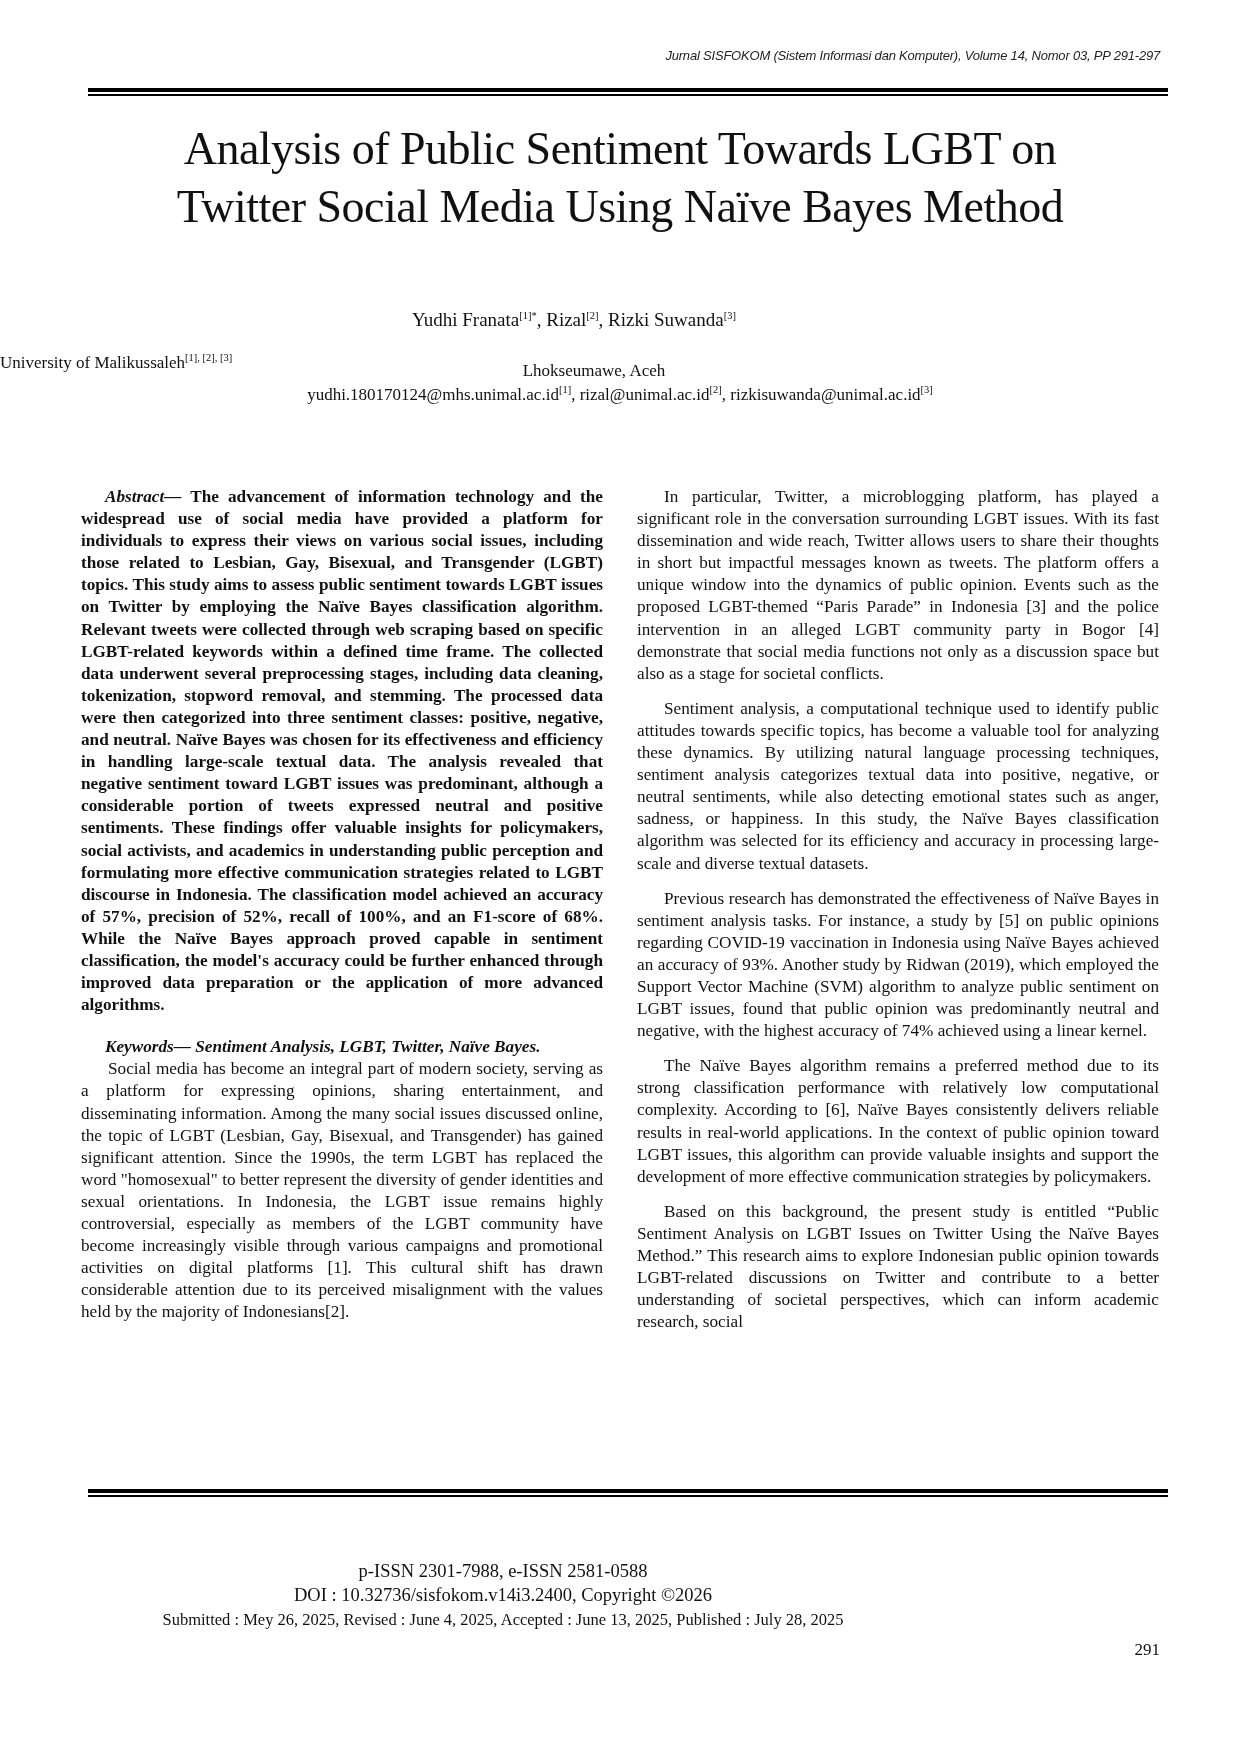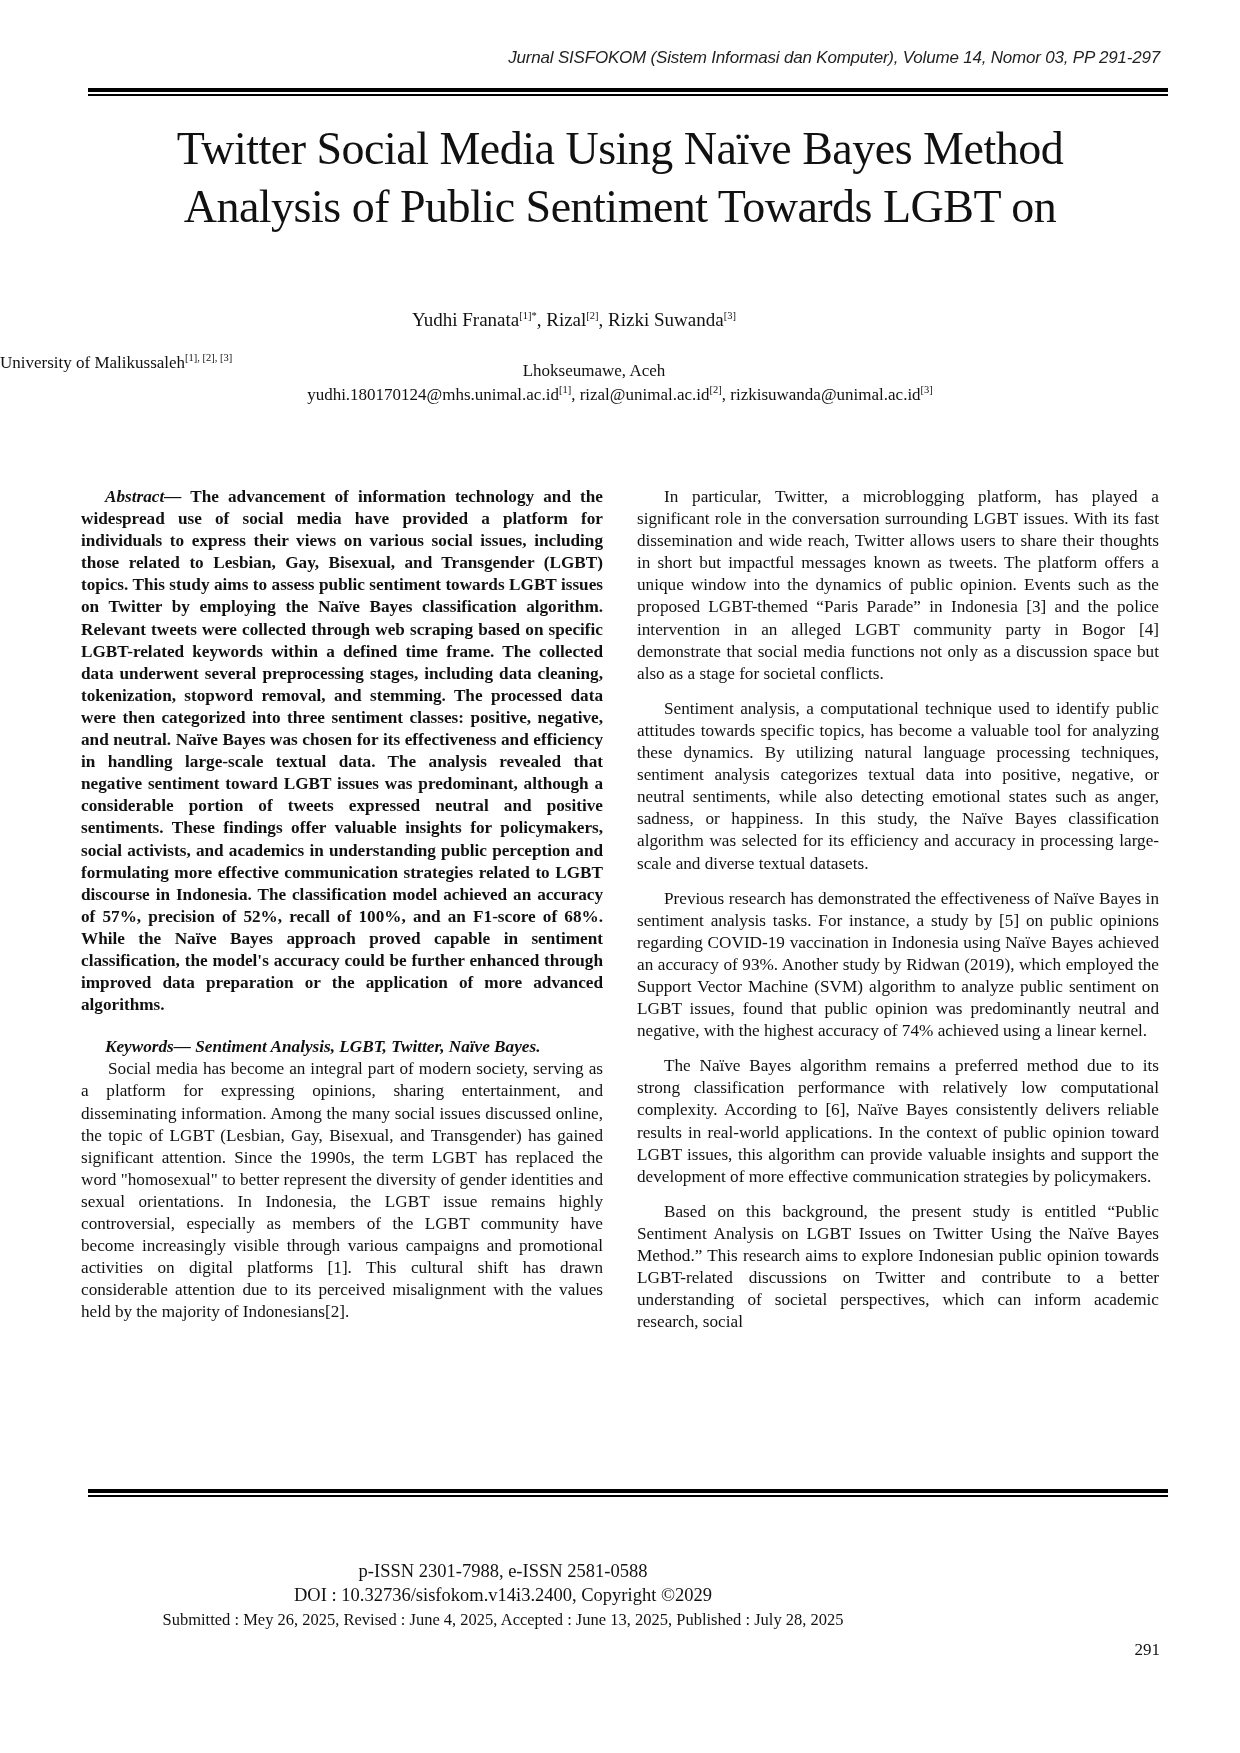--- a/index.html
+++ b/index.html
@@ -1,17 +1,17 @@
 <!DOCTYPE html>
 <html><head>
 <meta charset="utf-8">
 <style>
   html, body { margin: 0; padding: 0; background: #ffffff; }
   body { width: 1240px; height: 1753px; position: relative; overflow: hidden; color: #111; font-family: "Liberation Serif", serif; }
-  .running-head { position: absolute; top: 48px; right: 80px; font-family: "Liberation Sans", sans-serif; font-style: italic; font-size: 17px; color: #222; letter-spacing: -0.2px; }
+  .running-head { position: absolute; top: 48px; right: 80px; font-family: "Liberation Sans", sans-serif; font-style: italic; font-size: 13px; color: #222; letter-spacing: -0.2px; }
   .rule { position: absolute; left: 88px; width: 1080px; }
   .rule .thick { height: 4px; background: #000; }
   .rule .thin { height: 2px; background: #000; margin-top: 2px; }
   .rule-top { top: 88px; }
   .rule-bottom { top: 1489px; }
   .title { position: absolute; top: 120px; left: 80px; width: 1080px; text-align: center; font-size: 46px; line-height: 58px; font-family: "Liberation Serif", serif; color: #111; letter-spacing: -0.5px; }
   .authors { position: absolute; top: 308px; left: 0; width: 1148px; text-align: center; font-size: 19px; line-height: 24px; }
   .affil { position: absolute; top: 336px; left: 0; width: 1216px; text-align: left; font-size: 17px; line-height: 22px; margin-top: 16px; }
   .city { position: absolute; top: 360px; left: 0; width: 1188px; text-align: center; font-size: 17px; line-height: 22px; }
   .emails { position: absolute; top: 384px; left: 0; width: 1240px; text-align: center; font-size: 17px; line-height: 22px; }
@@ -36,22 +36,22 @@
 <body>
 
 <div class="running-head">Jurnal SISFOKOM (Sistem Informasi dan Komputer), Volume 14, Nomor 03, PP 291-297</div>
 
 <div class="rule rule-top">
   <div class="thick"></div>
     <div class="thin"></div>
 </div>
 
 <div class="title">
+  <div>Analysis of Public Sentiment Towards LGBT on</div>
   <div>Twitter Social Media Using Naïve Bayes Method</div>
-  <div>Analysis of Public Sentiment Towards LGBT on</div>
 </div>
 
 <div class="authors">
   <span>Yudhi Franata</span><sup>[1]*</sup>, <span>Rizal</span><sup>[2]</sup>, <span>Rizki Suwanda</span><sup>[3]</sup>
 </div>
 
 <div class="affil">
   <span>University of Malikussaleh</span><sup>[1], [2], [3]</sup>
 </div>
 
@@ -74,15 +74,15 @@
   <p class="body">The Naïve Bayes algorithm remains a preferred method due to its strong classification performance with relatively low computational complexity. According to [6], Naïve Bayes consistently delivers reliable results in real-world applications. In the context of public opinion toward LGBT issues, this algorithm can provide valuable insights and support the development of more effective communication strategies by policymakers.</p>
   <p class="body">Based on this background, the present study is entitled “Public Sentiment Analysis on LGBT Issues on Twitter Using the Naïve Bayes Method.” This research aims to explore Indonesian public opinion towards LGBT-related discussions on Twitter and contribute to a better understanding of societal perspectives, which can inform academic research, social</p>
 </div>
 
 <div class="rule rule-bottom">
   <div class="thick"></div>
     <div class="thin"></div>
 </div>
 
 <div class="footer-line footer-issn">p-ISSN 2301-7988, e-ISSN 2581-0588</div>
-<div class="footer-line footer-doi">DOI : 10.32736/sisfokom.v14i3.2400, Copyright ©2029</div>
+<div class="footer-line footer-doi">DOI : 10.32736/sisfokom.v14i3.2400, Copyright ©2026</div>
 <div class="footer-line footer-dates">Submitted : Mey 26, 2025, Revised : June 4, 2025, Accepted : June 13, 2025, Published : July 28, 2025</div>
 <div class="page-number">291</div>
 
 </body></html>

